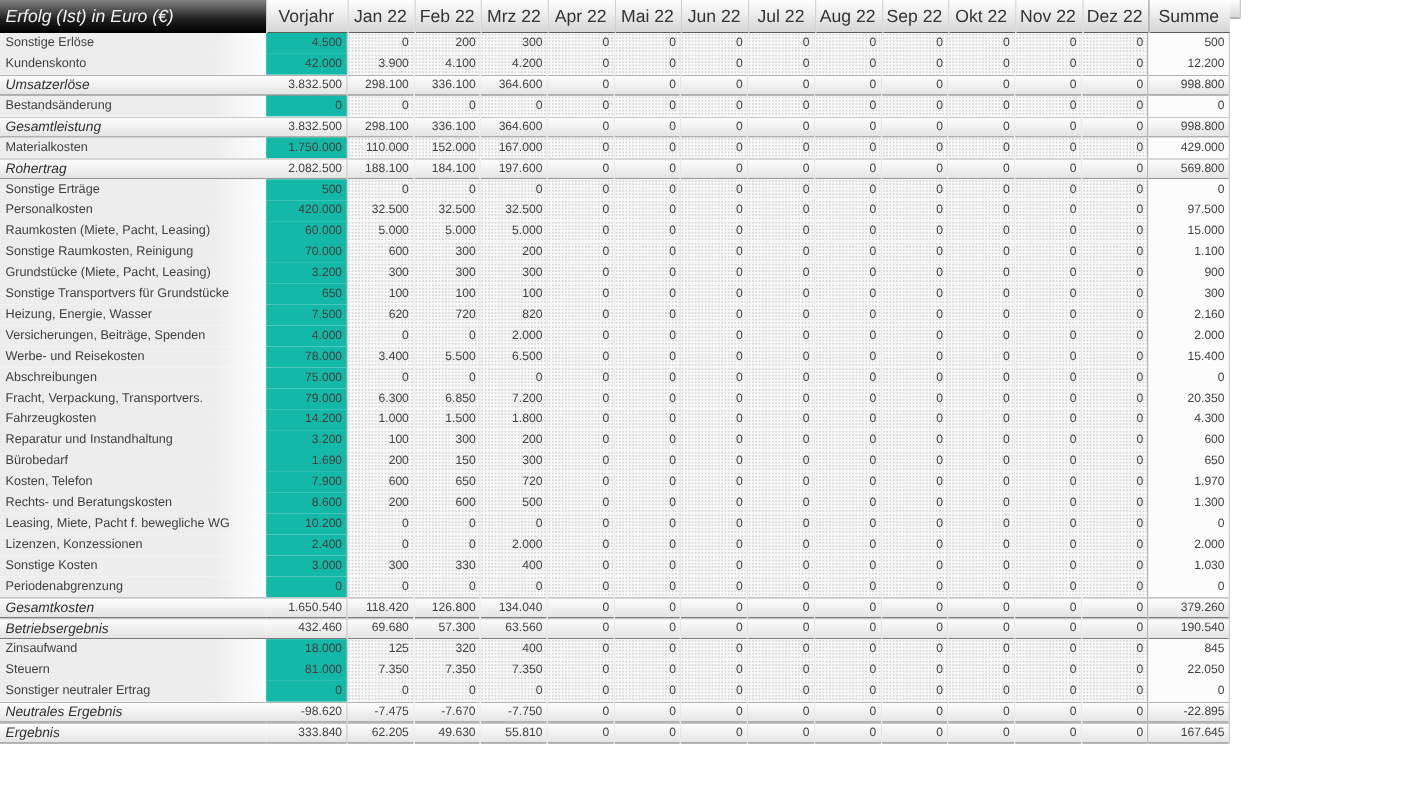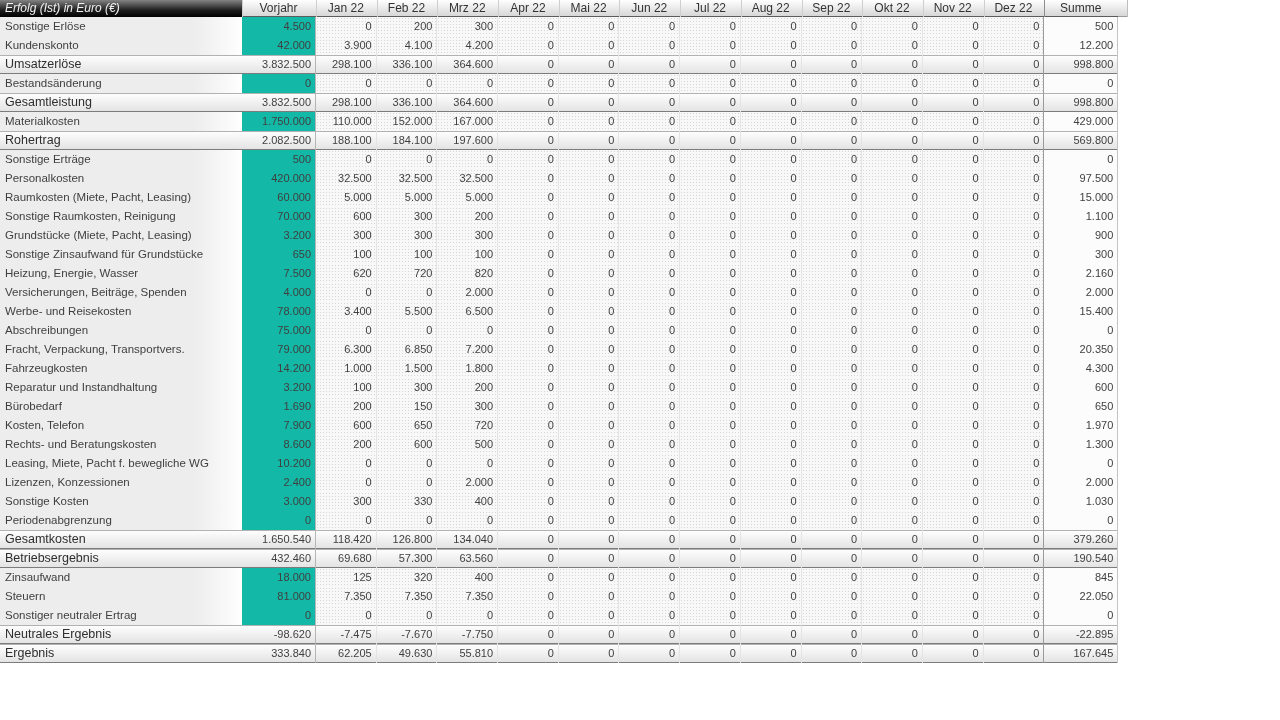--- a/index.html
+++ b/index.html
@@ -15,21 +15,21 @@
     border-collapse: separate; border-spacing: 0;
     table-layout: fixed; width: 1118px;
   }
   th, td {
     margin: 0; padding: 0 4px 0 2px;
     overflow: hidden; white-space: nowrap; font-weight: normal;
   }
 
   
   thead th {
-    height: 17px; line-height: 17px; font-size: 12px; text-align: center;
+    height: 30px; line-height: 17px; font-size: 16px; text-align: center;
     color: #333333;
     background: linear-gradient(#ffffff, #d4d4d4);
     box-shadow: inset 0 -1px 0 #5c5c5c;
     border-left: 1px solid #cfcfcf;
   }
   thead th.corner {
     text-align: left; padding-left: 5px; font-style: italic;
     color: #f2f2f2;
     background: linear-gradient(#828282, #1e1e1e 60%, #000000);
     border-left: none; box-shadow: none;
@@ -55,21 +55,21 @@
   }
   td.month.last { border-right: 1px solid #9b9b9b; }
   td.summe { background: #fcfcfc; border-right: 1px solid #c4c4c4; }
 
   
   tr.subtotal td {
     background: linear-gradient(#ffffff, #e2e2e2);
     box-shadow: inset 0 1px 0 #b2b2b2, inset 0 -1px 0 #7c7c7c;
   }
   tr.subtotal td.label {
-    font-size: 12.5px; color: #2e2e2e;
+    font-size: 12.5px; font-style: italic; color: #2e2e2e;
   }
 
   
   .header-stub {
     position: absolute; left: 1118px; top: 0; width: 10px; height: 17px;
     background: linear-gradient(#ffffff, #d4d4d4);
     box-shadow: inset 0 -1px 0 #9a9a9a;
     border-right: 1px solid #bdbdbd;
   }
 </style>
@@ -315,21 +315,21 @@
           <td class="month">0</td>
           <td class="month">0</td>
           <td class="month">0</td>
           <td class="month">0</td>
           <td class="month">0</td>
           <td class="month">0</td>
           <td class="month last">0</td>
           <td class="summe">900</td>
         </tr>
         <tr class="normal">
-          <td class="label">Sonstige Zinsaufwand für Grundstücke</td>
+          <td class="label">Sonstige Transportvers für Grundstücke</td>
           <td class="vorjahr">650</td>
           <td class="month">100</td>
           <td class="month">100</td>
           <td class="month">100</td>
           <td class="month">0</td>
           <td class="month">0</td>
           <td class="month">0</td>
           <td class="month">0</td>
           <td class="month">0</td>
           <td class="month">0</td>

